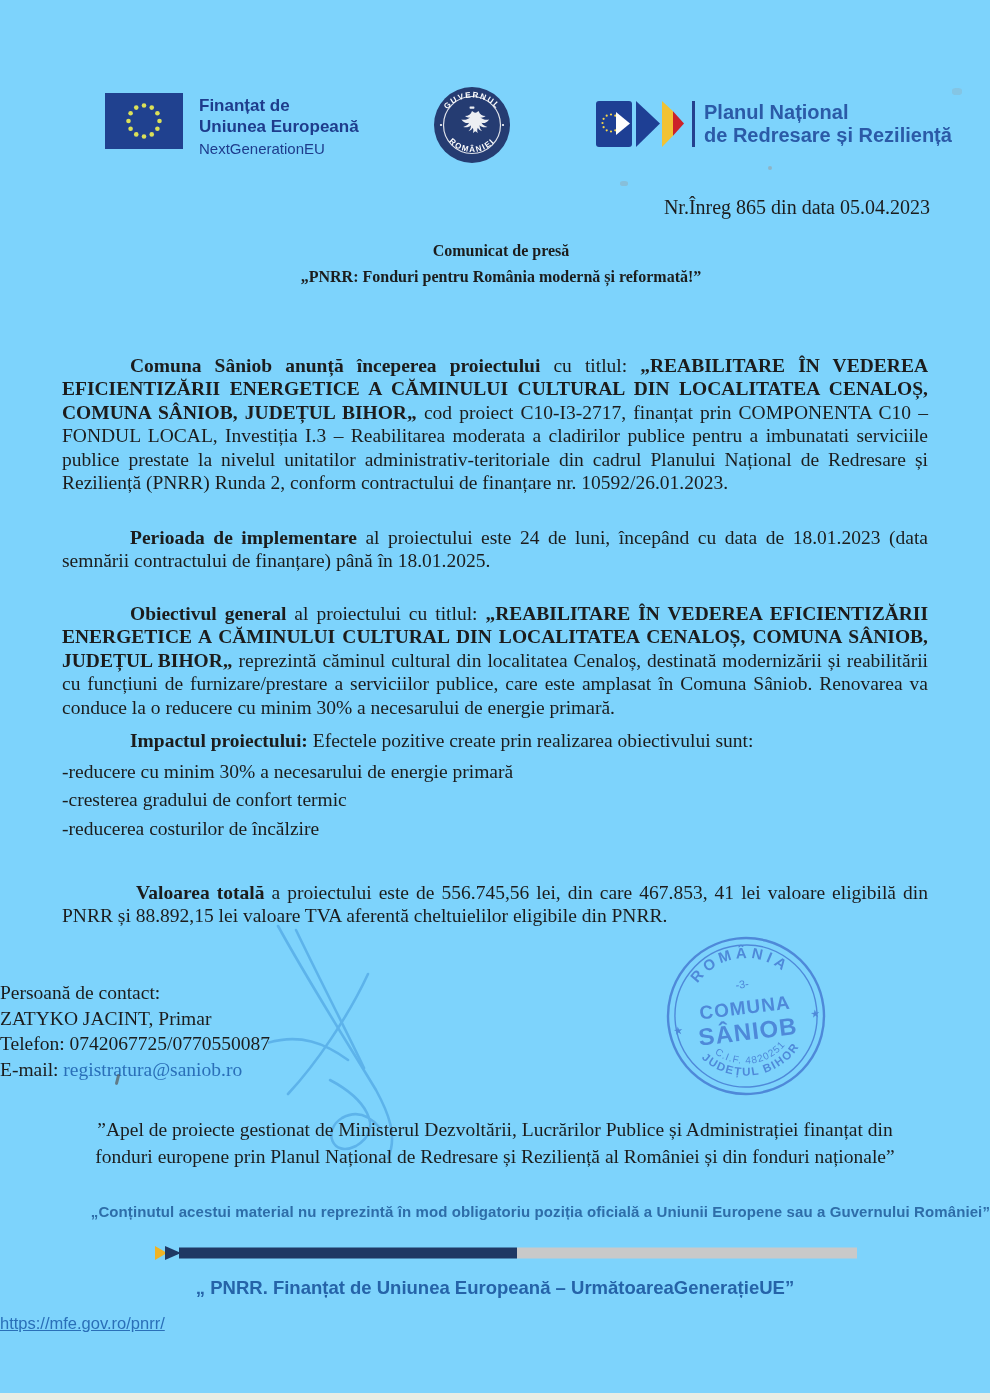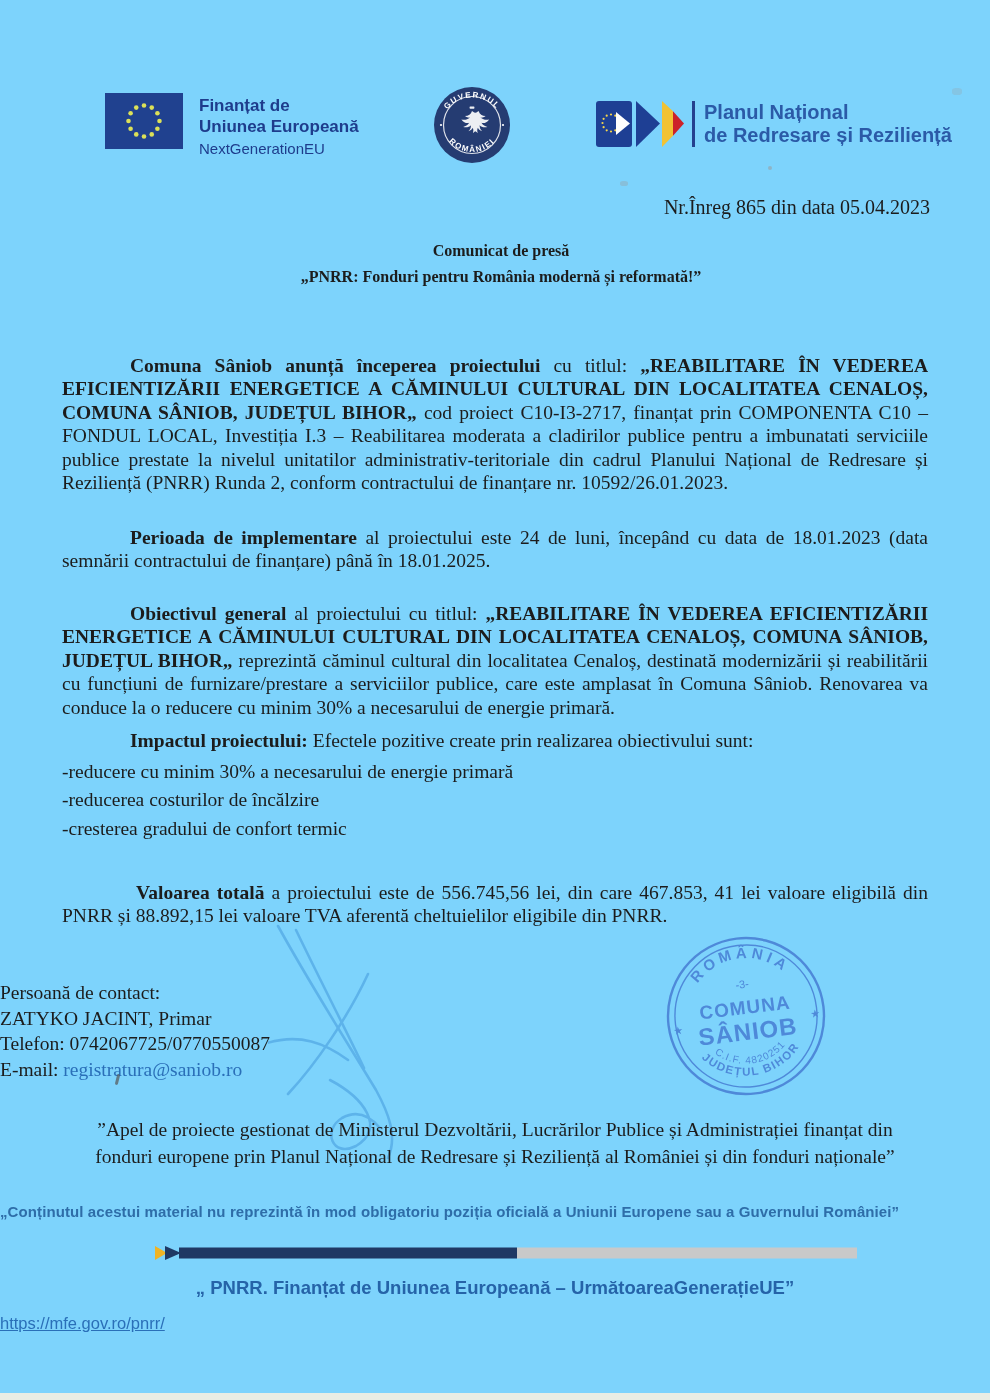--- a/index.html
+++ b/index.html
@@ -34,21 +34,21 @@
   .value{top:861px;text-indent:74px;}
   .contact{top:980px;left:0;right:0;text-align:left;font-size:19.5px;line-height:25.5px;}
   .contact a{color:#2a6fb8;text-decoration:none;}
   .quote{top:1116px;left:62px;width:866px;text-align:center;font-size:19.5px;line-height:27px;}
 
   
   .signature{position:absolute;left:268px;top:922px;pointer-events:none;}
   .stamp{position:absolute;left:664px;top:934px;}
 
   
-  .disclaimer{top:1203px;left:0;right:0;text-align:left;font-family:"Liberation Sans", sans-serif;
+  .disclaimer{top:1203px;left:0;right:0;text-align:right;font-family:"Liberation Sans", sans-serif;
               font-weight:bold;font-size:15px;color:#2e6da8;letter-spacing:.1px;}
   .bar-wrap{top:1246px;left:155px;}
   .footer-heading{top:1277px;left:0;right:0;text-align:center;font-family:"Liberation Sans", sans-serif;
                   font-weight:bold;font-size:18.5px;color:#2563a8;}
   .links{top:1314px;left:0;right:0;display:flex;justify-content:center;gap:58px;
          font-family:"Liberation Sans", sans-serif;font-size:16.5px;flex-direction:column;}
   .links a{color:#2a6fb8;text-decoration:underline;}
 
   
   .speck{position:absolute;background:#9a9a9a;border-radius:50%;}
@@ -148,22 +148,22 @@
   <p class="abs para indent p1"><b>Comuna Sâniob anunță începerea proiectului</b><span> cu titlul: </span><b>„REABILITARE ÎN VEDEREA EFICIENTIZĂRII ENERGETICE A CĂMINULUI CULTURAL DIN LOCALITATEA CENALOȘ, COMUNA SÂNIOB, JUDEȚUL BIHOR„</b><span> cod proiect C10-I3-2717, finanțat prin COMPONENTA C10 – FONDUL LOCAL, Investiția I.3 – Reabilitarea moderata a cladirilor publice pentru a imbunatati serviciile publice prestate la nivelul unitatilor administrativ-teritoriale din cadrul Planului Național de Redresare și Reziliență (PNRR) Runda 2, conform contractului de finanțare nr. 10592/26.01.2023.</span></p>
 
   <p class="abs para indent p2"><b>Perioada de implementare</b><span> al proiectului este 24 de luni, începând cu data de 18.01.2023 (data semnării contractului de finanțare) până în 18.01.2025.</span></p>
 
   <p class="abs para indent p3"><b>Obiectivul general</b><span> al proiectului cu titlul: </span><b>„REABILITARE ÎN VEDEREA EFICIENTIZĂRII ENERGETICE A CĂMINULUI CULTURAL DIN LOCALITATEA CENALOȘ, COMUNA SÂNIOB, JUDEȚUL BIHOR„</b><span>  reprezintă căminul cultural din localitatea Cenaloș, destinată modernizării și reabilitării cu funcțiuni de furnizare/prestare a serviciilor publice, care este amplasat în Comuna Sâniob. Renovarea va conduce la o reducere cu minim 30% a necesarului de energie primară.</span></p>
 
   <div class="abs para impact">
     <p class="indent" style="margin:0;"><b>Impactul proiectului:</b><span> Efectele pozitive create prin realizarea obiectivului sunt:</span></p>
     <div class="impact-items">
       <div>-reducere cu minim 30% a necesarului de energie primară</div>
+      <div>-cresterea gradului de confort termic</div>
       <div>-reducerea costurilor de încălzire</div>
-      <div>-cresterea gradului de confort termic</div>
     </div>
   </div>
 
   <p class="abs para value"><b>Valoarea totală</b><span> a proiectului este de 556.745,56 lei, din care 467.853, 41 lei valoare eligibilă din PNRR și 88.892,15 lei valoare TVA aferentă cheltuielilor eligibile din PNRR.</span></p>
 
   <div class="abs contact">
     <div>Persoană de contact:</div>
     <div>ZATYKO JACINT, Primar</div>
     <div>Telefon: 0742067725/0770550087</div>
     <div><span>E-mail: </span><a href="#">registratura@saniob.ro</a></div>

